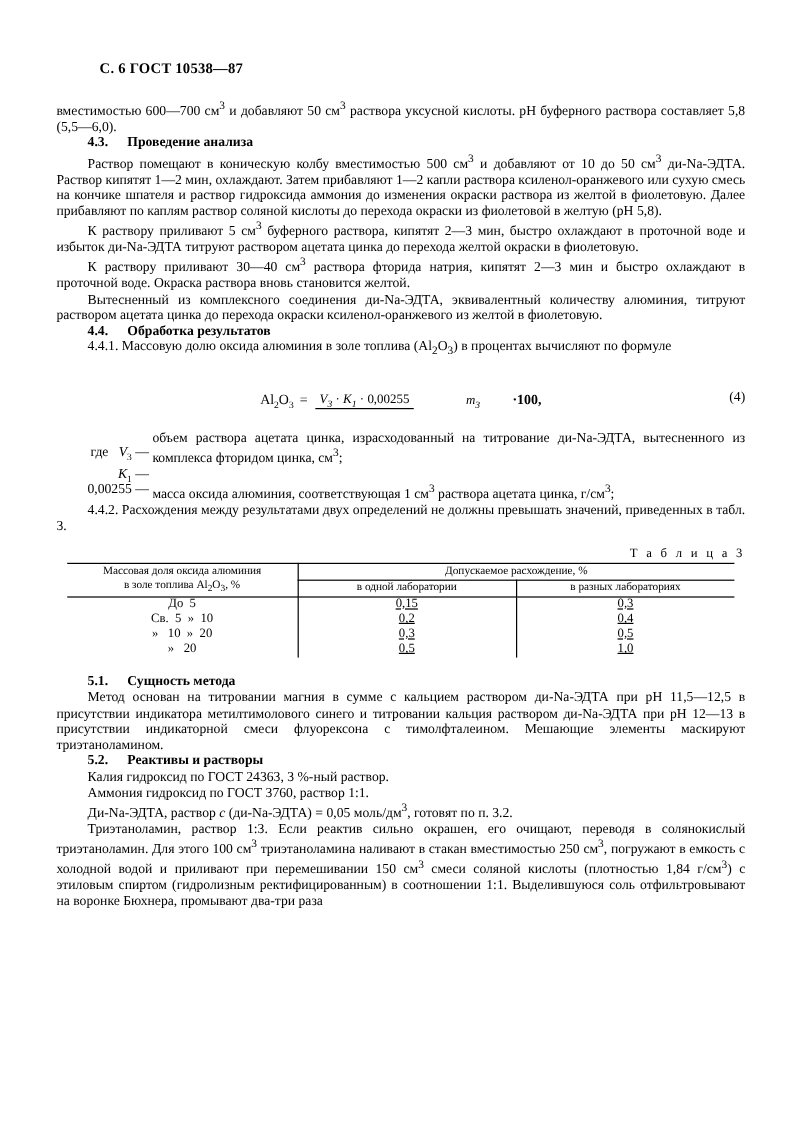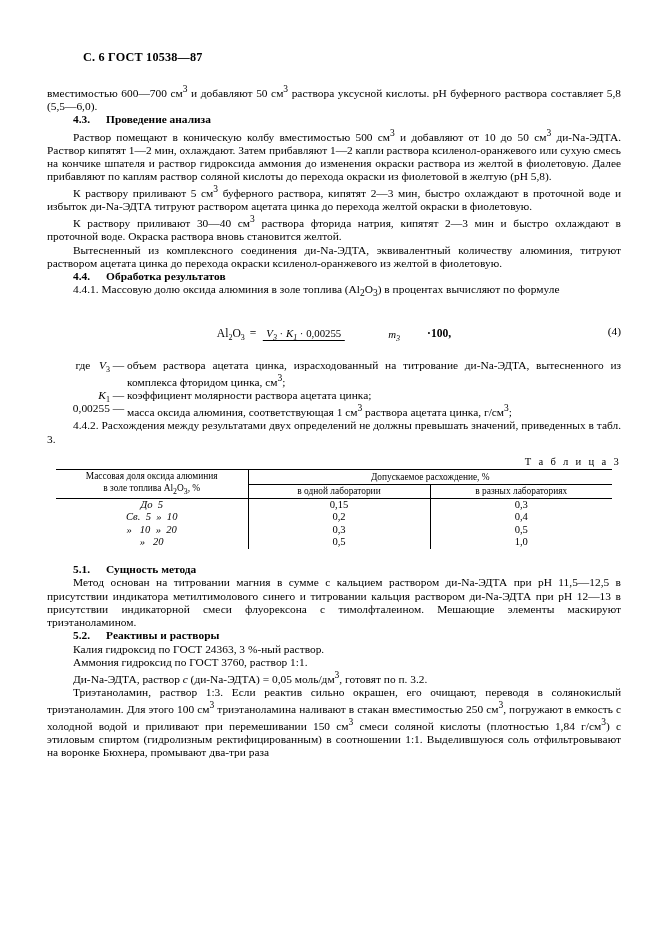--- a/index.html
+++ b/index.html
@@ -150,27 +150,27 @@
   .hcell2 {
     text-align: center;
     padding: 3px 2px 4px 2px;
     line-height: 11px;
   }
   .bodycell-left {
     text-align: center;
     font-size: 10.6px;
     line-height: 12.6px;
     padding: 0;
-    font-style: italic;
   }
   .bodycell {
     text-align: center;
     font-size: 10.6px;
     line-height: 12.6px;
     padding: 0;
+    text-decoration: underline;
   }
   .rowspan-left { padding: 2px 0 3px 0; }
   .range-line {
     display: block;
     white-space: pre;
     font-family: "Liberation Serif", serif;
   }
   h3.section {
     font-size: 11.2px;
     font-weight: bold;
@@ -216,26 +216,25 @@
           <span class="numer"><span>V</span><span class="sub">3</span><span class="up"> <span>·</span> </span><span>K</span><span class="sub">1</span><span class="up"> <span>·</span> </span><span class="up">0,00255</span></span>
           <span class="denom"><span>m</span><span class="sub">3</span></span>
         </span>
         <span class="tail">·100,</span>
       </div>
       <div class="eqno">(4)</div>
     </div>
 
     <dl class="where">
       <div class="where-row" style="margin-left:0;">
-        <span class="lead" style="width:80px;"><span>где</span>&nbsp;&nbsp;&nbsp;<i>V</i><span class="sub">3</span>&nbsp;<span>—</span>&nbsp;</span>
+        <span class="lead" style="width:80px;margin-top:12px;"><span>где</span>&nbsp;&nbsp;&nbsp;<i>V</i><span class="sub">3</span>&nbsp;<span>—</span>&nbsp;</span>
         <span class="desc">объем раствора ацетата цинка, израсходованный на титрование ди-Na-ЭДТА, вытесненного из комплекса фторидом цинка, см<sup>3</sup>;</span>
       </div>
       <div class="where-row">
         <span class="lead" style="width:80px;"><i>K</i><span class="sub">1</span>&nbsp;<span>—</span>&nbsp;</span>
-        <span class="desc">коэффициент молярности раствора ацетата цинка;</span>
       </div>
       <div class="where-row">
         <span class="lead" style="width:80px;"><span>0,00255</span>&nbsp;<span>—</span>&nbsp;</span>
         <span class="desc">масса оксида алюминия, соответствующая 1 см<sup>3</sup> раствора ацетата цинка, г/см<sup>3</sup>;</span>
       </div>
     </dl>
 
     <p class="body ind">4.4.2. Расхождения между результатами двух определений не должны превышать значений, приведенных в табл. 3.</p>
 
     <div class="table-caption">Т а б л и ц а  3</div>

